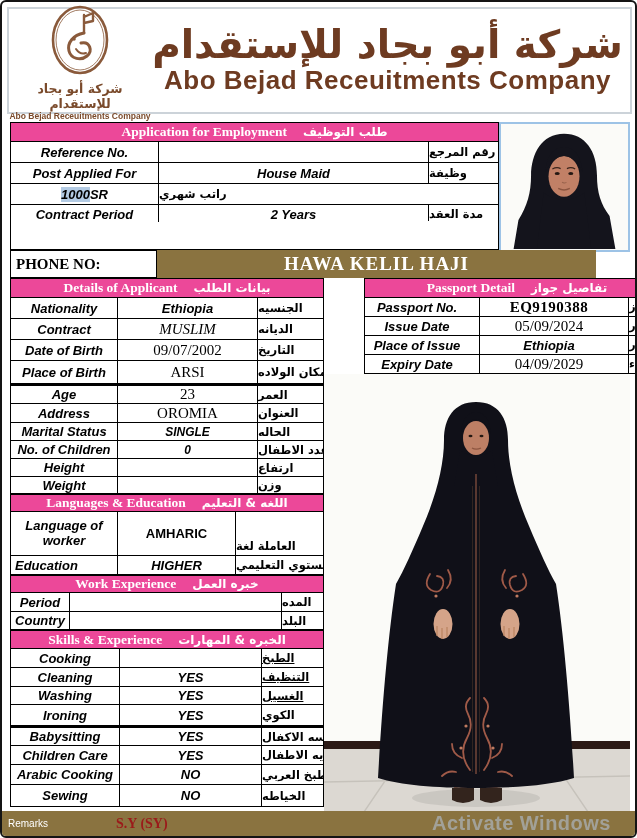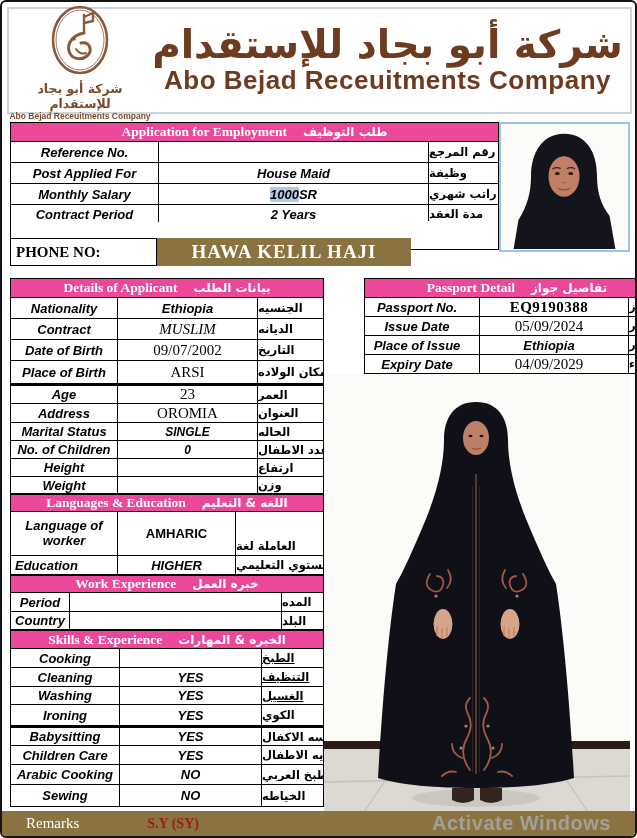--- a/index.html
+++ b/index.html
@@ -43,21 +43,21 @@
   .g-app { grid-template-columns:147px 270px 70px; }
   .row-contract { align-items:start; }
   .row-contract .cell { align-items:flex-start; padding-top:2px; }
   .hl { background:#b3cbe4; }
 
   
   .headshot { position:absolute; left:497px; top:120px; width:131px; height:130px; border:2px solid #9dc3e6; background:#fbfbf8; }
   .headshot svg { display:block; width:100%; height:100%; }
 
   
-  .phone-row { position:absolute; left:8px; top:236px; width:401px; height:28px; display:flex; }
+  .phone-row { position:absolute; left:8px; top:248px; width:586px; height:28px; display:flex; }
   .phone-label { width:147px; border:1px solid #000; display:flex; align-items:center; padding-left:5px;
                  font-family:"Liberation Serif",serif; font-weight:bold; font-size:15px; background:#fff; }
   .name-banner { flex:1; background:#8a7340; color:#fff; display:flex; align-items:center; justify-content:center;
                  font-family:"Liberation Serif",serif; font-weight:bold; font-size:19px; letter-spacing:1px; }
 
   
   .left-col  { position:absolute; left:8px; top:276px; width:314px; }
   .right-col { position:absolute; left:322px; top:276px; width:306px;margin-left:40px; }
   .g-det  { grid-template-columns:106px 140px 66px; }
   .g-pass { grid-template-columns:104px 139px 61px;gap:10px; }
@@ -69,21 +69,21 @@
   .ar-bottom { align-items:flex-end; padding-bottom:2px; }
   .lab-left { justify-content:flex-start; padding-left:4px; }
   .pass-no { font-family:"Liberation Serif",serif; font-weight:bold; font-size:15px; letter-spacing:0.5px; }
 
   
   .fullbody { position:absolute; left:322px; top:372px; width:306px; height:438px; background:#fbfbf8; overflow:hidden; }
   .fullbody svg { display:block; width:100%; height:100%; }
 
   
   .remarks-bar { position:absolute; left:0; bottom:0; width:100%; height:25px; background:#8a7340; display:flex; align-items:center; }
-  .remarks-label { color:#fff; font-size:15px; padding-left:24px;font-family:Liberation Serif, serif; }
+  .remarks-label { color:#fff; font-size:10px; padding-left:6px; }
   .remarks-value { color:#9b1a1a; font-family:"Liberation Serif",serif; font-weight:bold; font-size:14px; margin-left:68px; }
   .watermark { position:absolute; left:430px; top:1px; color:#a2a198; font-size:20px; font-weight:700; letter-spacing:0.5px; }
 </style>
 </head>
 <body>
 
 <div class="page">
 
   <div class="header-box">
     <div class="logo-block">
@@ -113,21 +113,20 @@
       <div class="cell lab">Reference No.</div>
       <div class="cell val v-bi"></div>
       <div class="cell ar">رقم المرجع</div>
     </div>
     <div class="row g-app r21">
       <div class="cell lab">Post Applied For</div>
       <div class="cell val v-bi">House Maid</div>
       <div class="cell ar">وظيفة</div>
     </div>
     <div class="row g-app r21">
-      <div class="cell lab">Monthly Salary</div>
       <div class="cell val v-bi">
           <span class="hl">1000</span>
           <span> SR</span>
         </div>
       <div class="cell ar">راتب شهري</div>
     </div>
     <div class="row g-app r45 row-contract">
       <div class="cell lab">Contract Period</div>
       <div class="cell val v-bi">2 Years</div>
       <div class="cell ar">مدة العقد</div>

